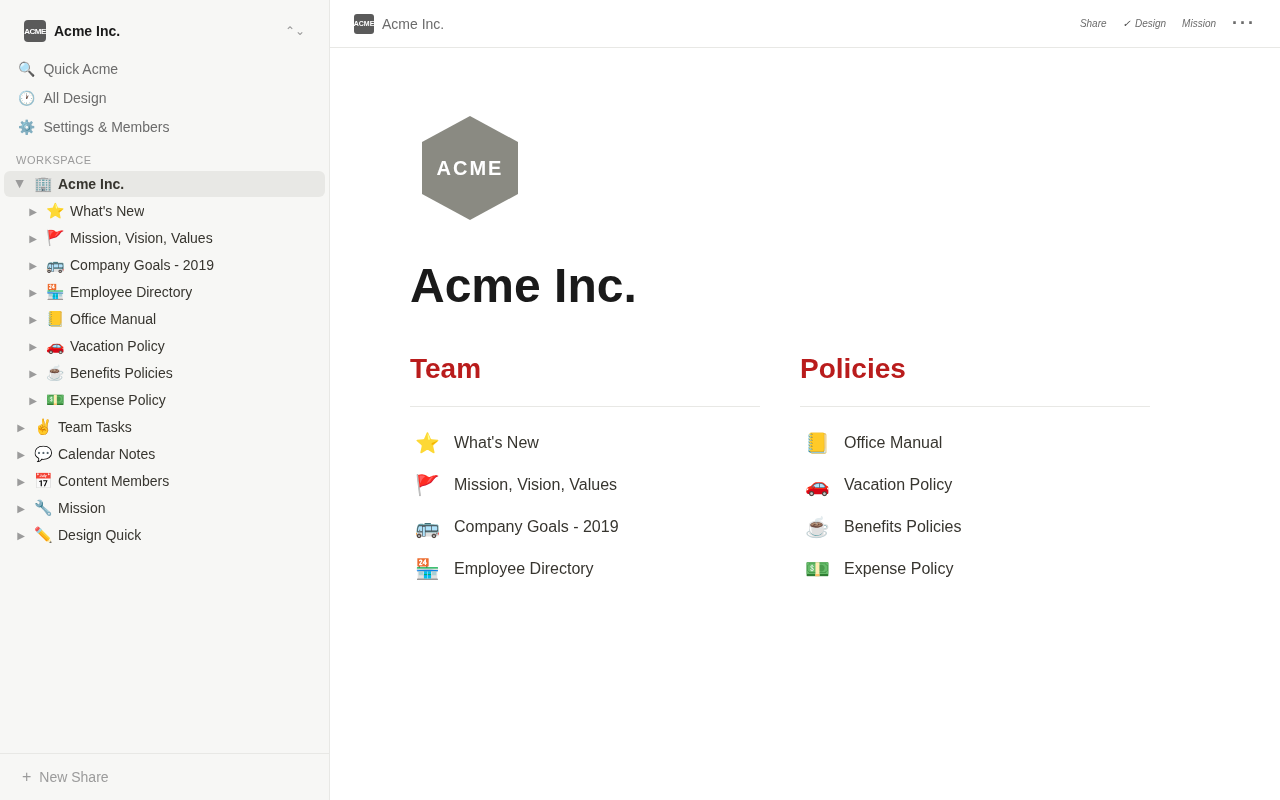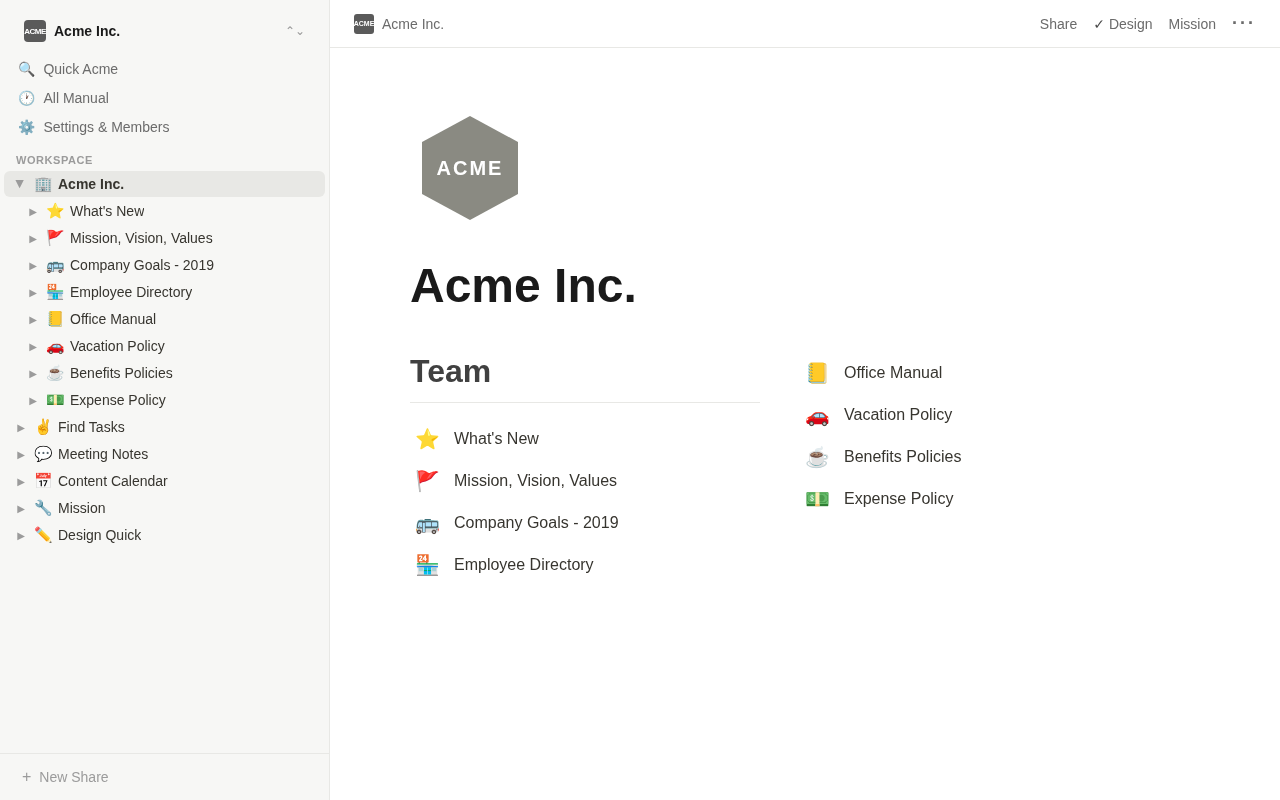--- a/index.html
+++ b/index.html
@@ -76,21 +76,21 @@
       margin: 1px 4px;
     }
 
     .sidebar-nav-icon {
       font-size: 14px;
       color: #aaa;
     }
 
     .workspace-label {
       font-size: 11px;
-      font-weight: 700;
+      font-weight: 400;
       color: #9b9b9b;
       padding: 12px 16px 4px 16px;
       letter-spacing: 0.05em;
     }
 
     .tree-section {
       flex: 1;
       padding: 0 4px;
     }
 
@@ -190,26 +190,27 @@
       font-weight: 900;
     }
 
     .topbar-actions {
       display: flex;
       align-items: center;
       gap: 16px;
     }
 
     .topbar-btn {
-      font-size: 14px;
+      font-size: 10px;
       color: #6b6b6b;
       cursor: pointer;
       display: flex;
       align-items: center;
       gap: 4px;
+      font-style: italic;
     }
 
     .topbar-more {
       font-size: 18px;
       color: #6b6b6b;
       cursor: pointer;
       letter-spacing: 2px;
       font-weight: 700;
     }
 
@@ -259,25 +260,25 @@
       display: grid;
       grid-template-columns: 1fr 1fr;
       gap: 40px;
     }
 
     .content-section {
       min-width: 0;
     }
 
     .section-heading {
-      font-size: 32px;
+      font-size: 28px;
       font-weight: 700;
-      color: #404040;
+      color: #b91c1c;
       margin-bottom: 16px;
-      padding-bottom: 12px;
+      padding-bottom: 21px;
       border-bottom: 1px solid #e8e8e5;
     }
 
     .section-list {
       list-style: none;
       display: flex;
       flex-direction: column;
       gap: 2px;
     }
 
@@ -317,21 +318,21 @@
     </div>
   </div>
 
   <div id="sidebar-nav">
       <div class="sidebar-nav-item">
         <span class="sidebar-nav-icon">🔍</span>
         <span>Quick Acme</span>
       </div>
       <div class="sidebar-nav-item">
         <span class="sidebar-nav-icon">🕐</span>
-        <span>All Manual</span>
+        <span>All Design</span>
       </div>
       <div class="sidebar-nav-item">
         <span class="sidebar-nav-icon">⚙️</span>
         <span>Settings &amp; Members</span>
       </div>
     </div>
 
   <div class="workspace-label">WORKSPACE</div>
 
   <div class="tree-section" id="sidebar-tree">
@@ -376,31 +377,31 @@
     <span class="tree-label">Benefits Policies</span>
   </div>
       <div class="tree-item level-1 ">
     <span class="tree-toggle" style="">▶</span>
     <span class="tree-icon">💵</span>
     <span class="tree-label">Expense Policy</span>
   </div>
       <div class="tree-item  ">
     <span class="tree-toggle" style="">▶</span>
     <span class="tree-icon">✌️</span>
-    <span class="tree-label">Find Tasks</span>
+    <span class="tree-label">Team Tasks</span>
   </div>
       <div class="tree-item  ">
     <span class="tree-toggle" style="">▶</span>
     <span class="tree-icon">💬</span>
-    <span class="tree-label">Meeting Notes</span>
+    <span class="tree-label">Calendar Notes</span>
   </div>
       <div class="tree-item  ">
     <span class="tree-toggle" style="">▶</span>
     <span class="tree-icon">📅</span>
-    <span class="tree-label">Content Calendar</span>
+    <span class="tree-label">Content Members</span>
   </div>
       <div class="tree-item  ">
     <span class="tree-toggle" style="">▶</span>
     <span class="tree-icon">🔧</span>
     <span class="tree-label">Mission</span>
   </div>
       <div class="tree-item  ">
     <span class="tree-toggle" style="">▶</span>
     <span class="tree-icon">✏️</span>
     <span class="tree-label">Design Quick</span>
@@ -466,20 +467,21 @@
     <span class="section-list-label">Company Goals - 2019</span>
   </li>
             <li class="section-list-item">
     <span class="section-list-icon">🏪</span>
     <span class="section-list-label">Employee Directory</span>
   </li>
           </ul>
       </div>
 
       <div class="content-section">
+        <h2 class="section-heading">Policies</h2>
         <ul class="section-list" id="policies-list">
             <li class="section-list-item">
     <span class="section-list-icon">📒</span>
     <span class="section-list-label">Office Manual</span>
   </li>
             <li class="section-list-item">
     <span class="section-list-icon">🚗</span>
     <span class="section-list-label">Vacation Policy</span>
   </li>
             <li class="section-list-item">

